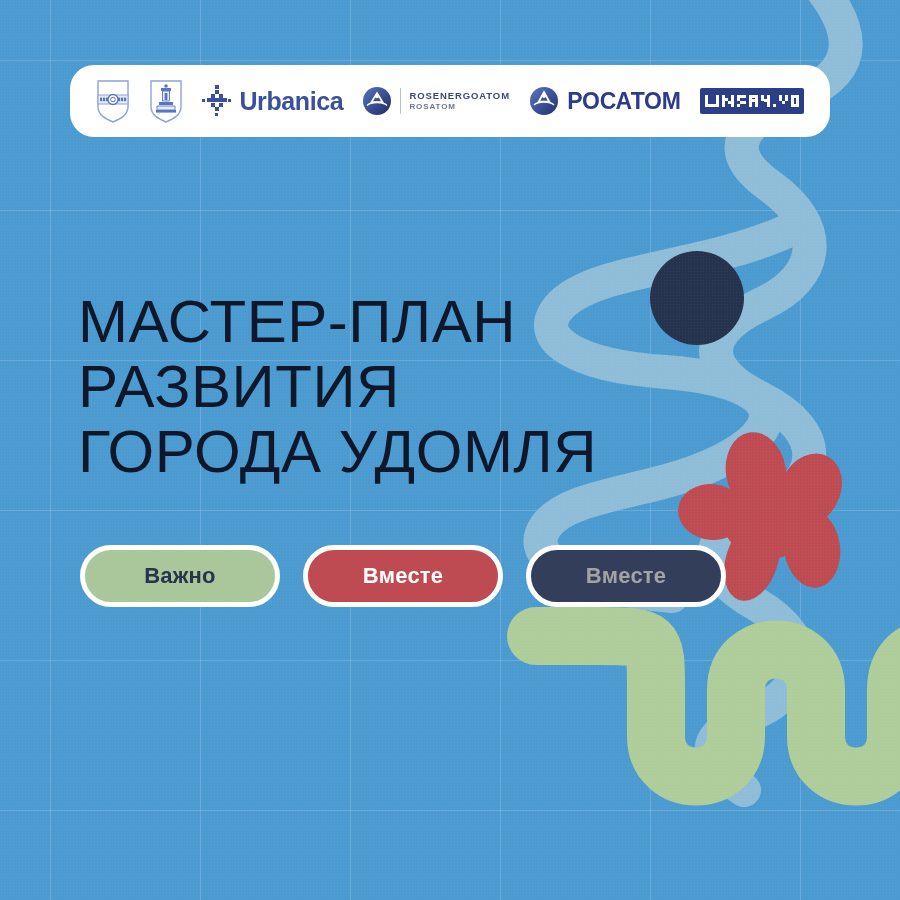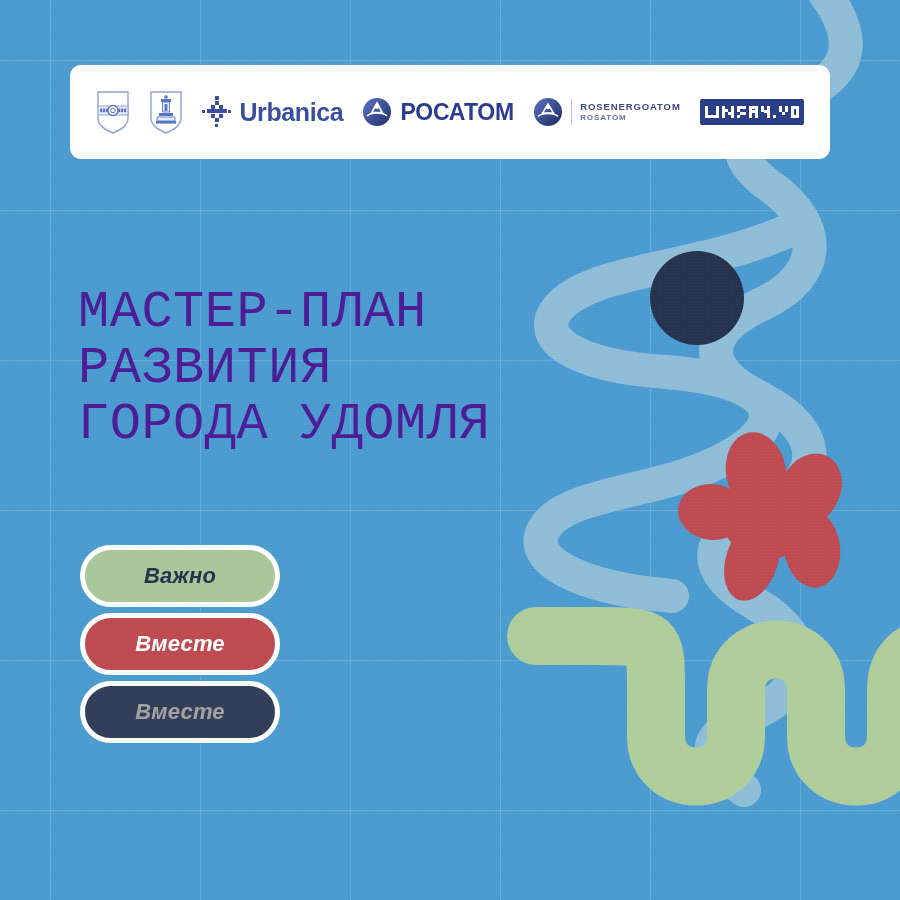--- a/index.html
+++ b/index.html
@@ -47,23 +47,23 @@
     pointer-events: none;
   }
   .decor svg { display: block; width: 900px; height: 900px; }
 
   
   .logo-card {
     position: absolute;
     left: 70px;
     top: 65px;
     width: 760px;
-    height: 94px;
+    height: 72px;
     background: #ffffff;
-    border-radius: 11px;
+    border-radius: 24px;
     display: flex;
     align-items: center;
     justify-content: space-between;
     padding: 0 26px;
     box-sizing: border-box;
   }
   .logo-item {
     display: flex;
     align-items: center;
     flex: 0 0 auto;
@@ -117,38 +117,36 @@
     align-items: center;
   }
   .pixel-mark svg { display: block; }
 
   
   .headline {
     position: absolute;
     left: 78px;
     top: 250px;
     width: 700px;
-    color: #4c1d95;
-    font-size: 52px;
+    color: #0f172a;
+    font-size: 60px;
     line-height: 1.08;
     font-weight: 300;
     letter-spacing: 0.5px;
     white-space: pre-line;
-    font-family: Liberation Mono, monospace;
   }
 
   
   .pills {
     position: absolute;
     left: 80px;
     top: 545px;
     display: flex;
-    flex-direction: column;
-    gap: 6px;
-    font-style: italic;
+    flex-direction: row;
+    gap: 23px;
   }
   .pill {
     width: 200px;
     height: 62px;
     border-radius: 32px;
     border: 5px solid #ffffff;
     box-sizing: border-box;
     display: flex;
     align-items: center;
     justify-content: center;
@@ -270,56 +268,56 @@
             <rect x="26" y="14" width="3" height="3"></rect>
           <rect x="9" y="18" width="4" height="4"></rect>
             <rect x="17" y="18" width="4" height="4"></rect>
           <rect x="13" y="22" width="4" height="4"></rect>
           <rect x="13" y="28" width="3" height="3"></rect>
         </g>
       </svg>
       <span class="urbanica-word">Urbanica</span>
     </div>
 
+    <div class="logo-item rea">
+      <svg width="30" height="30" viewBox="0 0 30 30">
+        <defs>
+          <linearGradient id="rea-g" x1="0" y1="0" x2="1" y2="1">
+            <stop offset="0" stop-color="#5a74c4"></stop>
+            <stop offset="1" stop-color="#1d2a5e"></stop>
+          </linearGradient>
+        </defs>
+        <circle cx="15" cy="15" r="14" fill="url(#rea-g)"></circle>
+        <path d="M15 7 L20.5 16 H9.5 Z" fill="none" stroke="#ffffff" stroke-width="1.6"></path>
+        <circle cx="15" cy="10" r="2.2" fill="#ffffff"></circle>
+        <path d="M5 19.5 C9 15.5, 21 15.5, 25 19.5" fill="none" stroke="#ffffff" stroke-width="1.4"></path>
+      </svg>
+      <span class="rea-divider"></span>
+      <span class="rea-text">
+        <span class="rea-line1">ROSENERGOATOM</span>
+        <span class="rea-line2">ROSATOM</span>
+      </span>
+    </div>
+
     <div class="logo-item rosatom">
       <svg width="30" height="30" viewBox="0 0 30 30">
         <defs>
           <linearGradient id="ros-g" x1="0" y1="0" x2="1" y2="1">
             <stop offset="0" stop-color="#5a74c4"></stop>
             <stop offset="1" stop-color="#22306e"></stop>
           </linearGradient>
         </defs>
         <circle cx="15" cy="15" r="14" fill="url(#ros-g)"></circle>
         <path d="M15 6 L20.2 15.5 H9.8 Z" fill="none" stroke="#ffffff" stroke-width="1.7"></path>
         <circle cx="15" cy="9.5" r="2.4" fill="#ffffff"></circle>
         <path d="M5 19 C9 15, 21 15, 25 19" fill="none" stroke="#ffffff" stroke-width="1.5"></path>
       </svg>
       <span class="rosatom-word">РОСАТОМ</span>
     </div>
 
-    <div class="logo-item rea">
-      <svg width="30" height="30" viewBox="0 0 30 30">
-        <defs>
-          <linearGradient id="rea-g" x1="0" y1="0" x2="1" y2="1">
-            <stop offset="0" stop-color="#5a74c4"></stop>
-            <stop offset="1" stop-color="#1d2a5e"></stop>
-          </linearGradient>
-        </defs>
-        <circle cx="15" cy="15" r="14" fill="url(#rea-g)"></circle>
-        <path d="M15 7 L20.5 16 H9.5 Z" fill="none" stroke="#ffffff" stroke-width="1.6"></path>
-        <circle cx="15" cy="10" r="2.2" fill="#ffffff"></circle>
-        <path d="M5 19.5 C9 15.5, 21 15.5, 25 19.5" fill="none" stroke="#ffffff" stroke-width="1.4"></path>
-      </svg>
-      <span class="rea-divider"></span>
-      <span class="rea-text">
-        <span class="rea-line1">ROSENERGOATOM</span>
-        <span class="rea-line2">ROSATOM</span>
-      </span>
-    </div>
-
     <div class="logo-item">
       <div class="pixel-mark">
         <svg width="94" height="18" viewBox="0 0 94 18">
           <g fill="#ffffff">
 
             <rect x="0" y="3" width="3" height="12"></rect>
             <rect x="3" y="12" width="8" height="3"></rect>
             <rect x="11" y="3" width="3" height="12"></rect>
 
             <rect x="17" y="3" width="3" height="12"></rect>

